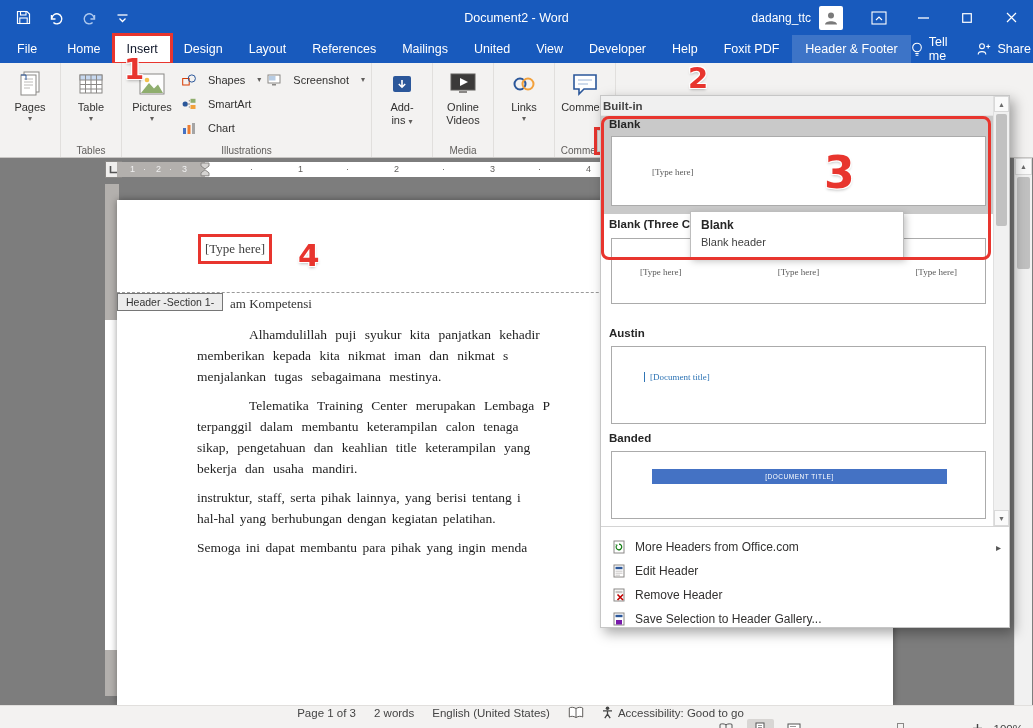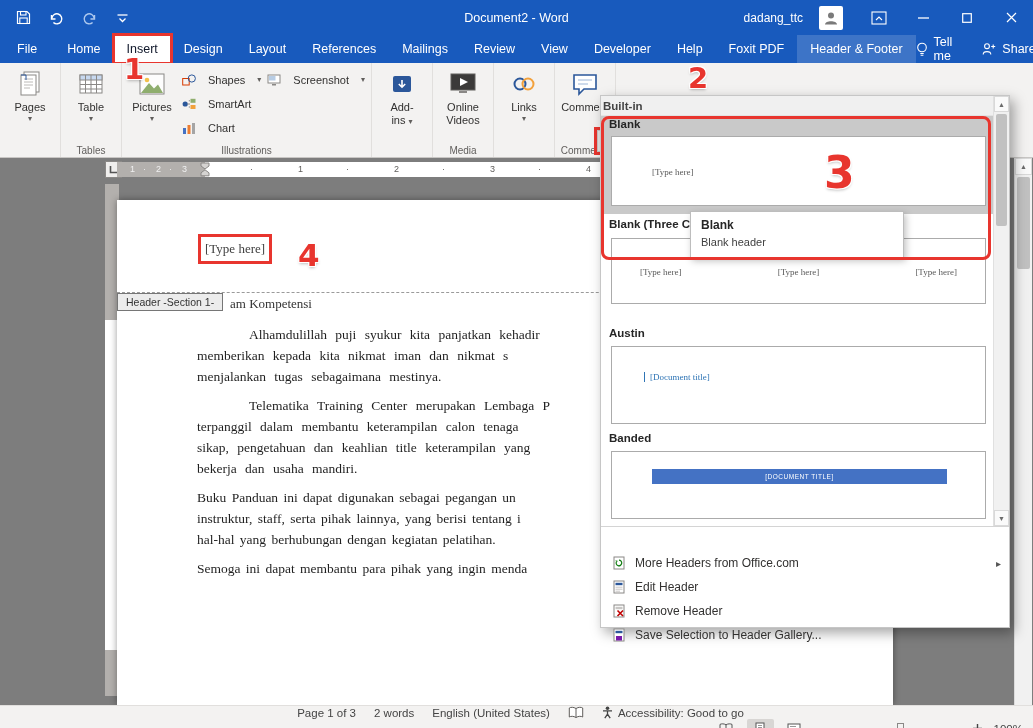--- a/index.html
+++ b/index.html
@@ -7,21 +7,21 @@
   .app { position:relative; width:1033px; height:728px; overflow:hidden;
          font-family:"Liberation Sans",sans-serif; background:#7d7d7d; }
 
   
   .titlebar { position:absolute; left:0; top:0; width:100%; height:35px;
               background:#185abd; color:#fff; display:flex; align-items:center; z-index:10; }
   .qat { display:flex; align-items:center; gap:15px; padding-left:14px; }
   .qbtn { width:18px; height:18px; display:flex; align-items:center; justify-content:center; cursor:default; }
   .title-center { position:absolute; left:0; right:0; text-align:center; font-size:12.5px; pointer-events:none; }
   .tb-right { position:absolute; right:0; top:0; height:35px; display:flex; align-items:center; }
-  .username { font-size:12px; margin-right:16px; }
+  .username { font-size:12px; margin-right:8px; }
   .avatar { width:24px; height:24px; background:#fff; border-radius:2px; display:flex;
             align-items:center; justify-content:center; margin-right:14px; }
   .winbtn { width:44px; height:35px; display:flex; align-items:center; justify-content:center; }
 
   
   .tabrow { position:absolute; top:35px; left:0; width:100%; height:28px; background:#185abd;
             display:flex; align-items:stretch; color:#fff; font-size:12.5px; z-index:10; }
   .tab { padding:0 13px; display:flex; align-items:center; white-space:nowrap; }
   .tab.file { padding:0 17px; }
   .tab.active { background:#fff; color:#0f172a; outline:3px solid #e8352e; outline-offset:-1px; z-index:5; }
@@ -106,21 +106,21 @@
   .threecol { display:flex; justify-content:space-between; padding:0 28px; position:absolute; left:0; right:0; }
   .austin-t { color:#2e74b5; border-left:1px solid #2e74b5; padding-left:5px; }
   .band { position:absolute; left:40px; top:17px; width:295px; height:15px; background:#4472c4;
           color:#fff; font-size:6.5px; display:flex; align-items:center; justify-content:center;
           letter-spacing:.5px; font-family:"Liberation Sans",sans-serif; }
   .dd-scroll { position:absolute; right:0; top:0; width:16px; height:430px; background:#f1f1f1; border-left:1px solid #e0e0e0; }
   .dd-scroll .sarrow { height:16px; display:flex; align-items:center; justify-content:center; font-size:7px;
                        color:#6b6b6b; background:#fafafa; border:1px solid #d9d9d9; }
   .dd-scroll .da-down { position:absolute; bottom:0; left:0; right:0; }
   .dd-scroll .thumb { position:absolute; left:2px; top:18px; width:11px; height:112px; background:#c1c1c1; border-radius:2px; }
-  .dd-menu { position:absolute; left:0; right:0; top:430px; bottom:0; border-top:1px solid #d4d4d4; padding-top:24px; }
+  .dd-menu { position:absolute; left:0; right:0; top:430px; bottom:0; border-top:1px solid #d4d4d4; padding-top:8px; }
   .mi { height:24px; display:flex; align-items:center; gap:9px; padding:0 8px 0 11px; font-size:12px; color:#323130; }
   .mi .sub { margin-left:auto; font-size:10px; color:#555; }
 
   
   .tooltip { position:absolute; left:690px; top:211px; width:214px; height:47px; background:#fff;
              border:1px solid #bdbdbd; box-shadow:2px 3px 7px rgba(0,0,0,.25); z-index:60; padding:6px 10px; }
   .tt-title { font-size:12px; font-weight:bold; color:#262626; }
   .tt-desc { font-size:11px; color:#404040; margin-top:4px; }
 
   
@@ -203,21 +203,21 @@
   </div>
 
   <div class="tabrow">
     <div class="tab file">File</div>
     <div class="tab">Home</div>
     <div class="tab active">Insert</div>
     <div class="tab">Design</div>
     <div class="tab">Layout</div>
     <div class="tab">References</div>
     <div class="tab">Mailings</div>
-    <div class="tab">Review</div>
+    <div class="tab">United</div>
     <div class="tab">View</div>
     <div class="tab">Developer</div>
     <div class="tab">Help</div>
     <div class="tab">Foxit PDF</div>
     <div class="tab contextual">Header &amp; Footer</div>
     <div class="tabrow-right">
       <div class="tr-item">
         <span>
           <svg width="12" height="15" viewBox="0 0 12 15">
               <circle cx="6" cy="5.5" r="4.3" fill="none" stroke="#fff" stroke-width="1.1"></circle>
@@ -473,21 +473,20 @@
           <div class="line">memberikan kepada kita nikmat iman dan nikmat s</div>
           <div class="line">menjalankan tugas sebagaimana mestinya.</div>
         </div>
         <div class="para ws5">
           <div class="line ind">Telematika Training Center merupakan Lembaga P</div>
           <div class="line">terpanggil dalam membantu keterampilan calon tenaga</div>
           <div class="line">sikap, pengetahuan dan keahlian title keterampilan yang</div>
           <div class="line">bekerja dan usaha mandiri.</div>
         </div>
         <div class="para ws2">
-          <div class="line">Buku Panduan ini dapat digunakan sebagai pegangan un</div>
           <div class="line">instruktur, staff, serta pihak lainnya, yang berisi tentang i</div>
           <div class="line">hal-hal yang berhubungan dengan kegiatan pelatihan.</div>
         </div>
         <div class="para ws2">
           <div class="line">Semoga ini dapat membantu para pihak yang ingin menda</div>
         </div>
       </div>
     </div>
 
     <div class="vscroll">

